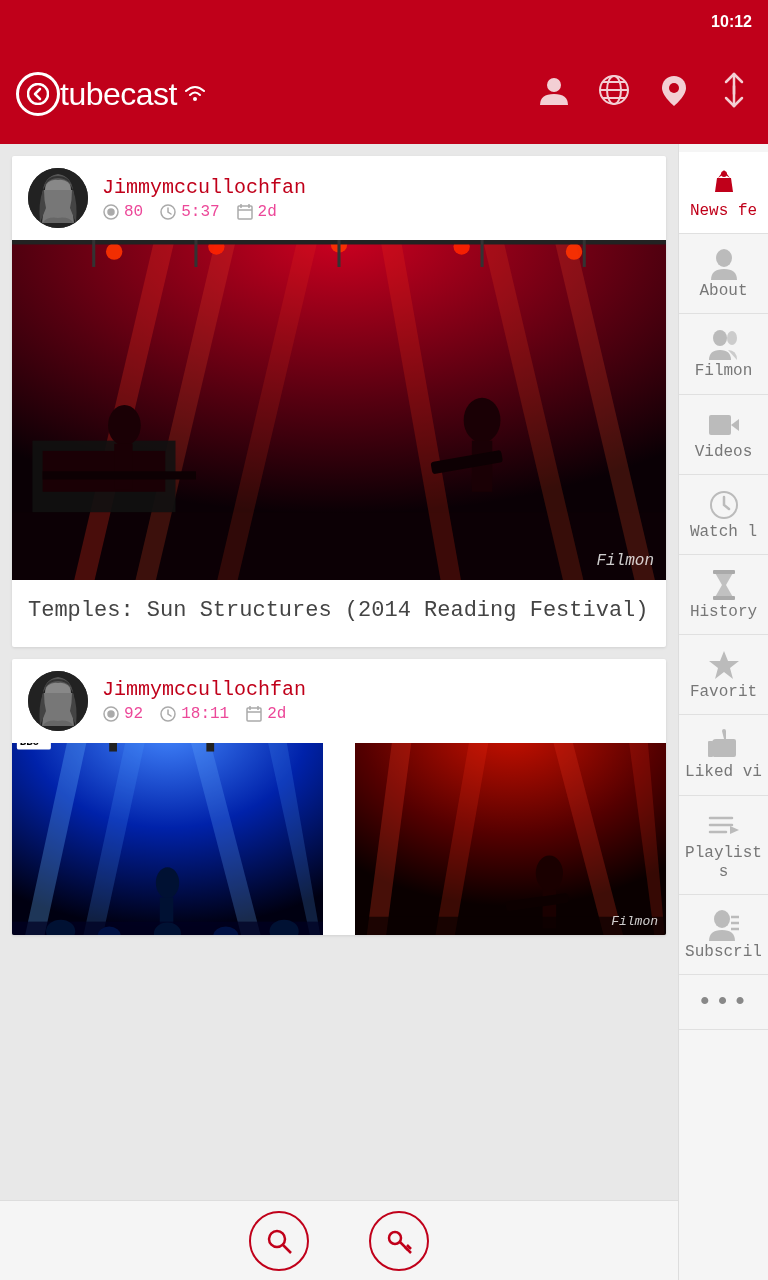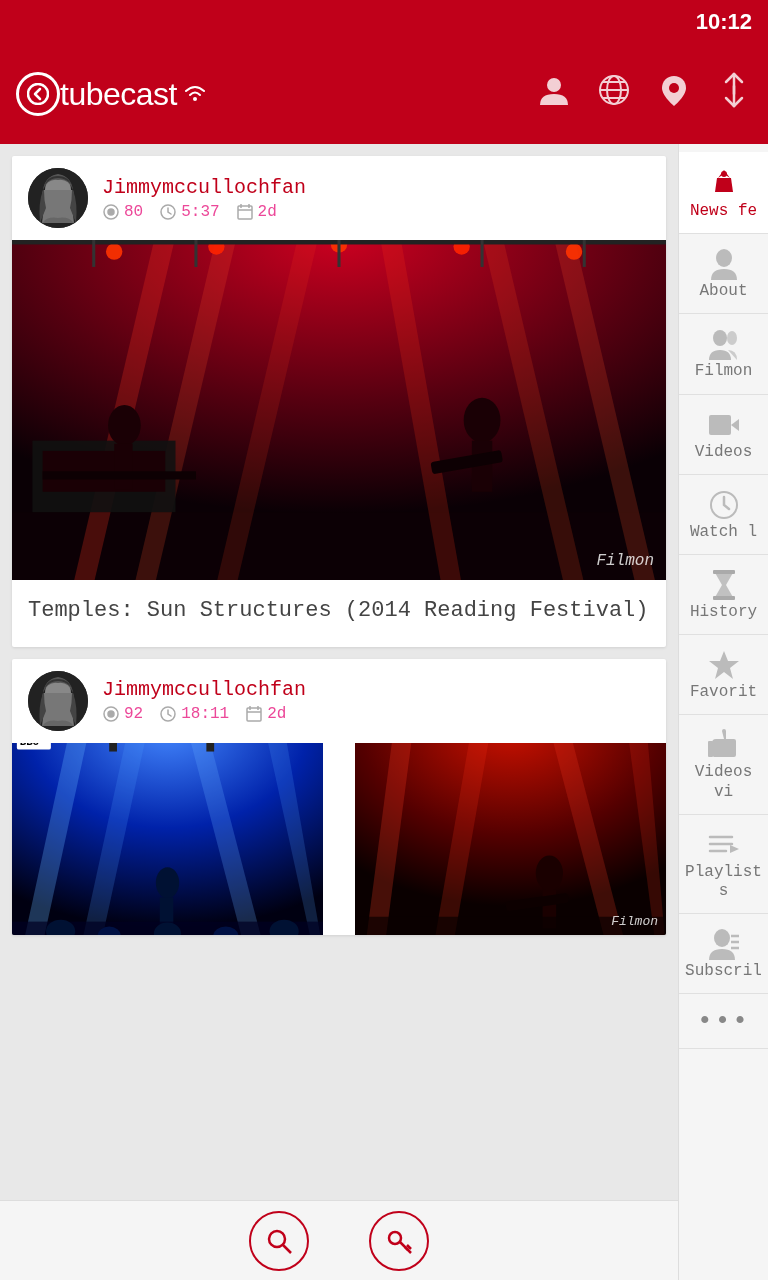--- a/index.html
+++ b/index.html
@@ -11,21 +11,21 @@
       overflow: hidden;
       position: relative;
     }
 
     
     .status-bar {
       background: #c0001a;
       color: white;
       text-align: right;
       padding: 6px 16px;
-      font-size: 22px;
+      font-size: 16px;
       font-weight: 600;
       height: 44px;
       display: flex;
       align-items: center;
       justify-content: flex-end;
     }
 
     
     .header {
       background: #c0001a;
@@ -559,21 +559,21 @@
         <polygon points="18,4 22,14 33,14 24,21 27,32 18,25 9,32 12,21 3,14 14,14"></polygon>
       </svg>
       <span class="sidebar-label">Favorit</span>
     </div>
 
     <div class="sidebar-item">
       <svg width="36" height="36" viewBox="0 0 36 36" fill="none">
         <path d="M6 16 Q6 12 10 12 L18 12 L16 4 Q16 2 18 2 Q20 2 20 4 L20 12 L28 12 Q30 12 30 14 L30 28 Q30 30 28 30 L10 30 Q6 30 6 28 Z" fill="#bbb"></path>
         <rect x="2" y="14" width="5" height="16" rx="1" fill="#bbb"></rect>
       </svg>
-      <span class="sidebar-label">Videos vi</span>
+      <span class="sidebar-label">Liked vi</span>
     </div>
 
     <div class="sidebar-item">
       <svg width="36" height="36" viewBox="0 0 36 36" fill="none">
         <line x1="4" y1="10" x2="26" y2="10" stroke="#bbb" stroke-width="2.5" stroke-linecap="round"></line>
         <line x1="4" y1="17" x2="26" y2="17" stroke="#bbb" stroke-width="2.5" stroke-linecap="round"></line>
         <line x1="4" y1="24" x2="20" y2="24" stroke="#bbb" stroke-width="2.5" stroke-linecap="round"></line>
         <polygon points="24,18 33,22 24,26" fill="#bbb"></polygon>
       </svg>
       <span class="sidebar-label">Playlists</span>

